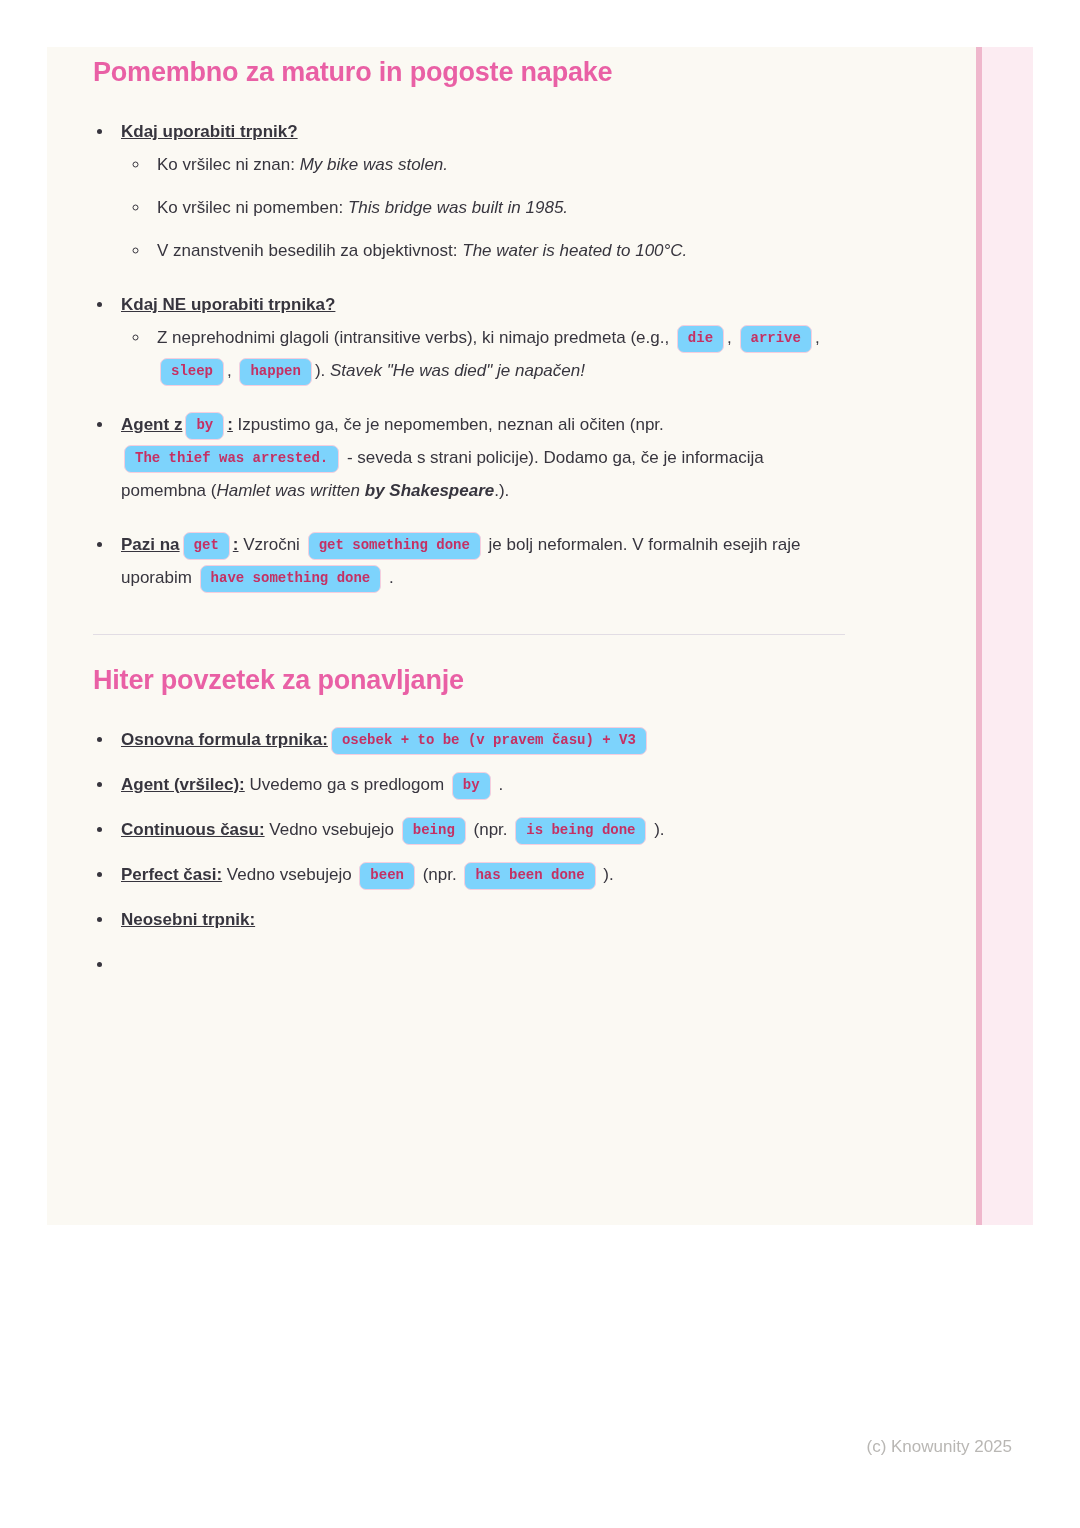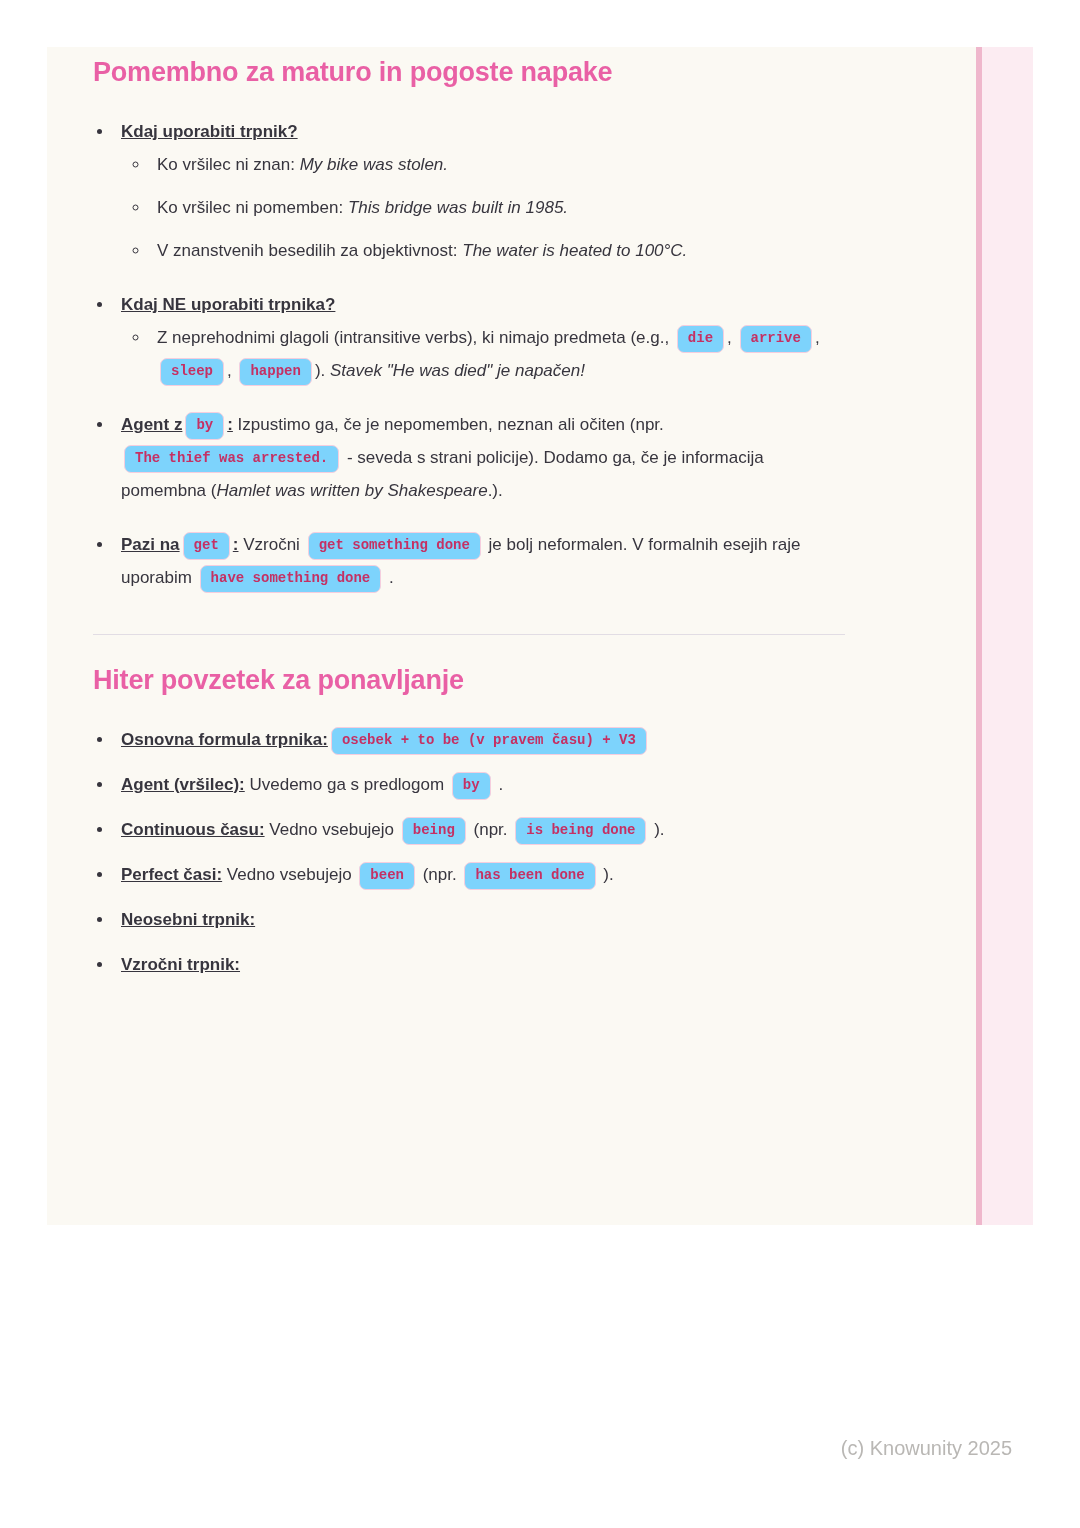--- a/index.html
+++ b/index.html
@@ -53,40 +53,40 @@
   li { padding-left:7px; }
   li.top { margin-bottom:21px; }
   li.top.tight { margin-bottom:12px; }
   li.top:last-child { margin-bottom:0; }
   li.sub { margin-bottom:10px; }
   li.sub:last-child { margin-bottom:0; }
   li::marker { color:#37353e; }
 
   .seg-b  { font-weight:700;text-decoration:underline; }
   .seg-i  { font-style:italic;margin-top:33px; }
-  .seg-bi { font-weight:400; font-style:italic;text-align:center; }
+  .seg-bi { font-weight:700; font-style:italic;text-align:center; }
   .seg-chip {
     font-family:"Liberation Mono", monospace;
     font-weight:700;
     font-size:14px;
     line-height:19px;
     color:#c53063;
     background:#7dd3fc;
     border:1.5px solid #f5cede;
     border-radius:7px;
     padding:3px 10px 4px 10px;
     margin:0 3px;
     display:inline-block;
     white-space:pre;
     vertical-align:1px;
   }
   .footer {
     position:absolute;
     top:1437px; right:68px;
-    font-size:20px;
+    font-size:17px;
     color:#b9b7b4;
   }
 </style>
 </head>
 <body>
 
 <div class="sheet">
   <div class="sheet-main">
     <div class="content">
 
@@ -117,21 +117,20 @@
 
       <ul class="l1">
         <li class="top tight"><span class="seg-b">Osnovna formula trpnika:</span><span class="seg-chip">osebek + to be (v pravem času) + V3</span></li>
         <li class="top tight"><span class="seg-b">Agent (vršilec):</span><span class="seg-text"> Uvedemo ga s predlogom </span><span class="seg-chip">by</span><span class="seg-text"> .</span></li>
         <li class="top tight"><span class="seg-b">Continuous času:</span><span class="seg-text"> Vedno vsebujejo </span><span class="seg-chip">being</span><span class="seg-text"> (npr. </span><span class="seg-chip">is being done</span><span class="seg-text"> ).</span></li>
         <li class="top tight"><span class="seg-b">Perfect časi:</span><span class="seg-text"> Vedno vsebujejo </span><span class="seg-chip">been</span><span class="seg-text"> (npr. </span><span class="seg-chip">has been done</span><span class="seg-text"> ).</span></li>
         <li class="top tight">
           <div class="lead"><span class="seg-b">Neosebni trpnik:</span></div>
         </li>
         <li class="top tight">
-          <div class="lead"><span class="seg-b">Vzročni trpnik:</span></div>
         </li>
       </ul>
 
     </div>
   </div>
   <div class="sheet-edge"></div>
   <div class="sheet-band"></div>
 </div>
 
 <div class="footer">(c) Knowunity 2025</div>

